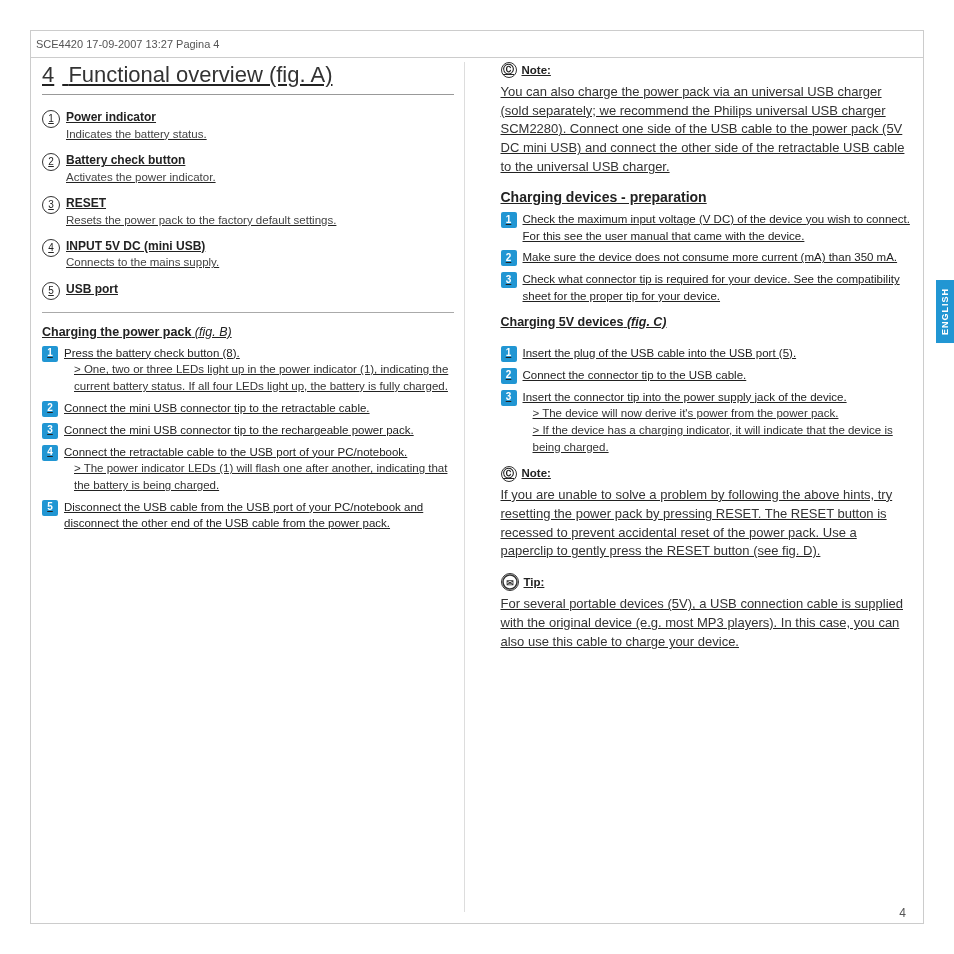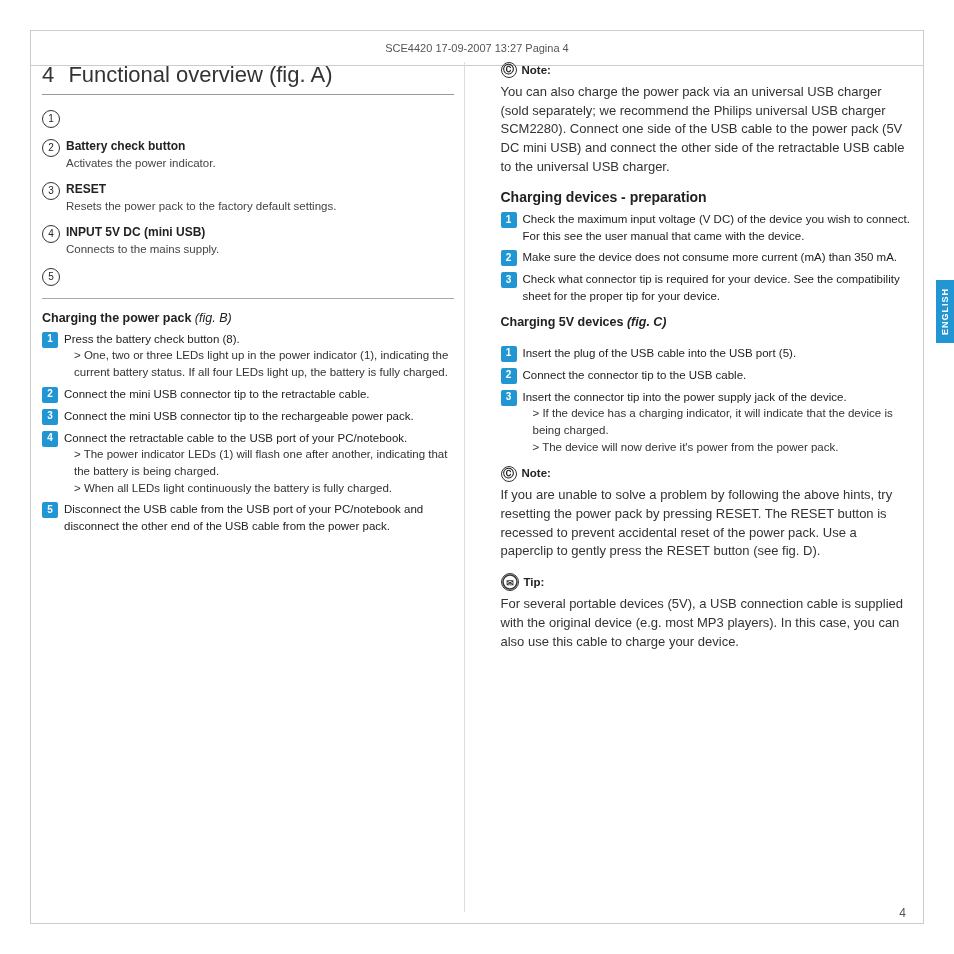--- a/index.html
+++ b/index.html
@@ -19,36 +19,36 @@
       position: absolute;
       top: 30px; left: 30px; right: 30px; bottom: 30px;
       border: 1px solid #ccc;
       pointer-events: none;
     }
 
     
     .header {
       position: absolute;
       top: 30px; left: 30px; right: 30px;
-      height: 36px;
+      height: 28px;
       border-bottom: 1px solid #ccc;
       display: flex;
       align-items: center;
       padding: 0 6px;
       font-size: 11px;
       color: #555;
-      justify-content: center;
     }
 
     
     .content {
       position: absolute;
       top: 62px; left: 42px; right: 42px; bottom: 42px;
       display: flex;
       gap: 30px;
+      text-decoration: underline;
     }
 
     
     .left-col {
       flex: 1;
       padding-right: 10px;
       border-right: 1px solid #ddd;
     }
 
     
@@ -279,20 +279,24 @@
 
     <div class="section-title">
       <span class="num">4</span>
       <span>Functional overview (fig. A)</span>
     </div>
 
     <div>
 
       <div class="feature-item">
         <div class="feature-num">1</div>
+        <div class="feature-content">
+          <div class="feature-title">Power indicator</div>
+          <div class="feature-desc">Indicates the battery status.</div>
+        </div>
       </div>
 
       <div class="feature-item">
         <div class="feature-num">2</div>
         <div class="feature-content">
           <div class="feature-title">Battery check button</div>
           <div class="feature-desc">Activates the power indicator.</div>
         </div>
       </div>
 
@@ -308,20 +312,21 @@
         <div class="feature-num">4</div>
         <div class="feature-content">
           <div class="feature-title">INPUT 5V DC (mini USB)</div>
           <div class="feature-desc">Connects to the mains supply.</div>
         </div>
       </div>
 
       <div class="feature-item">
         <div class="feature-num">5</div>
         <div class="feature-content">
+          <div class="feature-title">USB port</div>
         </div>
       </div>
 
     </div>
 
     <hr class="divider">
 
 
     <div class="operation-section">
       <div class="subsection-title">
@@ -351,21 +356,20 @@
           <div class="step-content">
             <span>Connect the mini USB connector tip to the rechargeable power pack.</span>
           </div>
         </li>
 
         <li class="step-item">
           <div class="step-num">4</div>
           <div class="step-content">
             <span>Connect the retractable cable to the USB port of your PC/notebook.</span>
             <div class="step-sub">&gt; The power indicator LEDs (1) will flash one after another, indicating that the battery is being charged.</div>
-            <div class="step-sub">&gt; When all LEDs light continuously the battery is fully charged.</div>
           </div>
         </li>
 
         <li class="step-item">
           <div class="step-num">5</div>
           <div class="step-content">
             <span>Disconnect the USB cable from the USB port of your PC/notebook and disconnect the other end of the USB cable from the power pack.</span>
           </div>
         </li>
 
@@ -432,22 +436,22 @@
           <div class="step-num">2</div>
           <div class="step-content">
             <span>Connect the connector tip to the USB cable.</span>
           </div>
         </li>
 
         <li class="step-item">
           <div class="step-num">3</div>
           <div class="step-content">
             <span>Insert the connector tip into the power supply jack of the device.</span>
+            <div class="step-sub">&gt; The device will now derive it's power from the power pack.</div>
             <div class="step-sub">&gt; If the device has a charging indicator, it will indicate that the device is being charged.</div>
-            <div class="step-sub">&gt; The device will now derive it's power from the power pack.</div>
           </div>
         </li>
 
       </ul>
     </div>
 
     <div class="note-box">
       <div class="note-header">
         <div class="note-icon">Ⓒ</div>
         <span>Note:</span>

